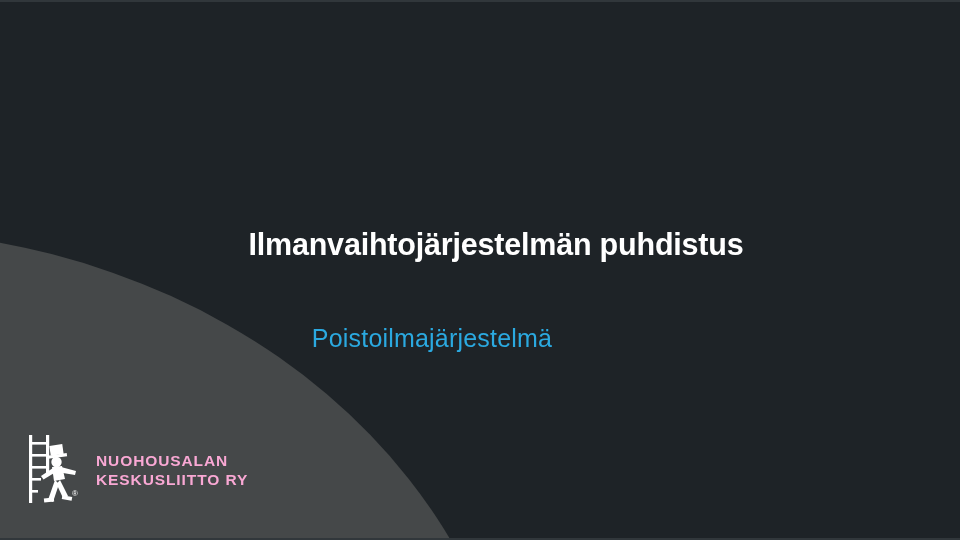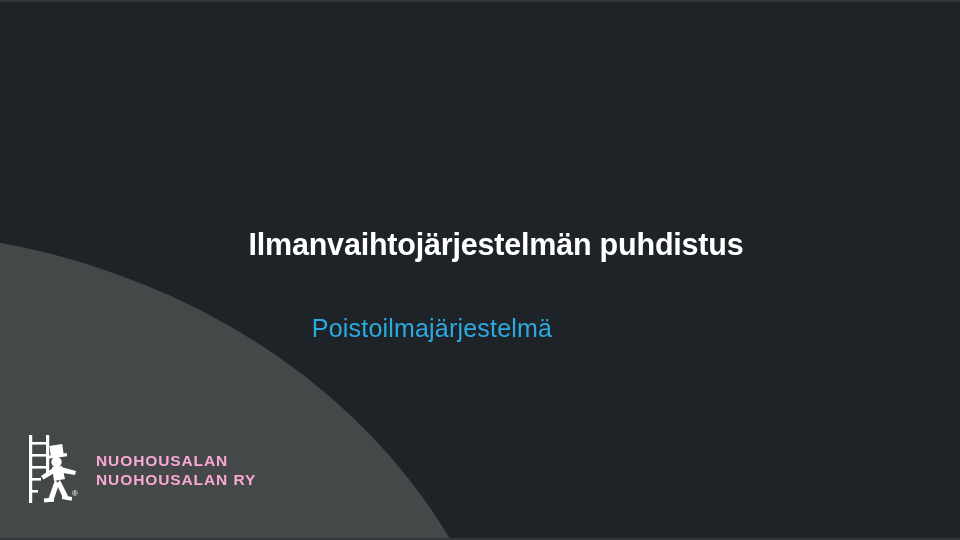--- a/index.html
+++ b/index.html
@@ -53,21 +53,21 @@
     color: #ffffff;
     font-size: 30.5px;
     font-weight: bold;
     letter-spacing: -0.2px;
     line-height: 40px;
     white-space: nowrap;
   }
   #subtitle {
     position: absolute;
     left: 0;
-    top: 311px;
+    top: 321px;
     width: 864px;
     text-align: center;
     color: #2ba9e0;
     font-size: 25px;
     font-weight: normal;
     letter-spacing: 0.2px;
     line-height: 34px;
     white-space: nowrap;
   }
 
@@ -139,17 +139,17 @@
         <path d="M31 48 L24 68 L29 70 L35 52 Z"></path>
         <path d="M36 48 L44 64 L39.5 67 L32.5 52 Z"></path>
 
         <rect x="20" y="66" width="10" height="4" transform="rotate(-6 25 68)"></rect>
         <rect x="38" y="64" width="10" height="4" transform="rotate(10 43 66)"></rect>
       </g>
       <text x="48" y="64" font-family="Liberation Sans, sans-serif" font-size="8" fill="#ffffff">®</text>
     </svg>
     <div id="logo-text">
       <span class="ln">NUOHOUSALAN</span>
-      <span class="ln">NUOHOUSALAN RY</span>
+      <span class="ln">KESKUSLIITTO RY</span>
     </div>
   </div>
 
 </div>
 
 </body></html>

